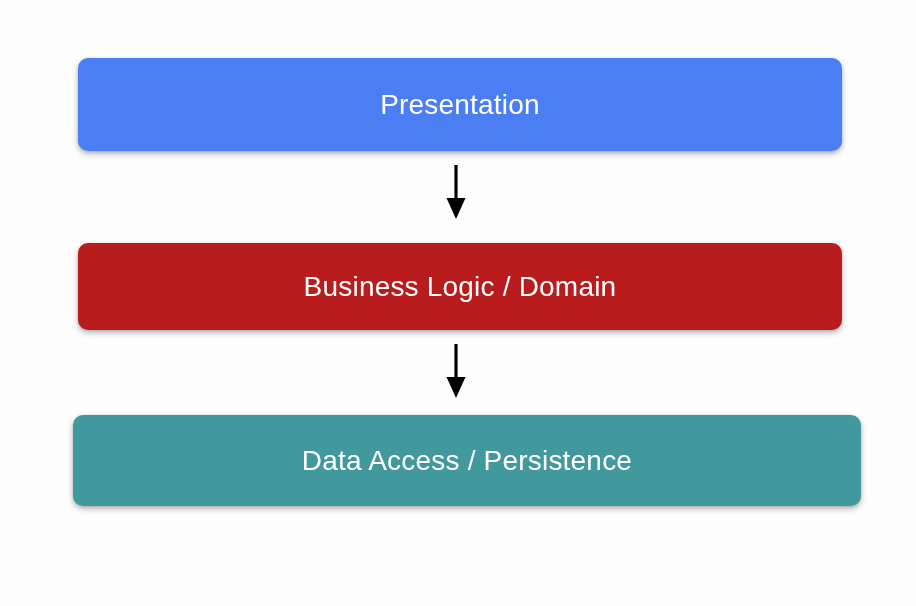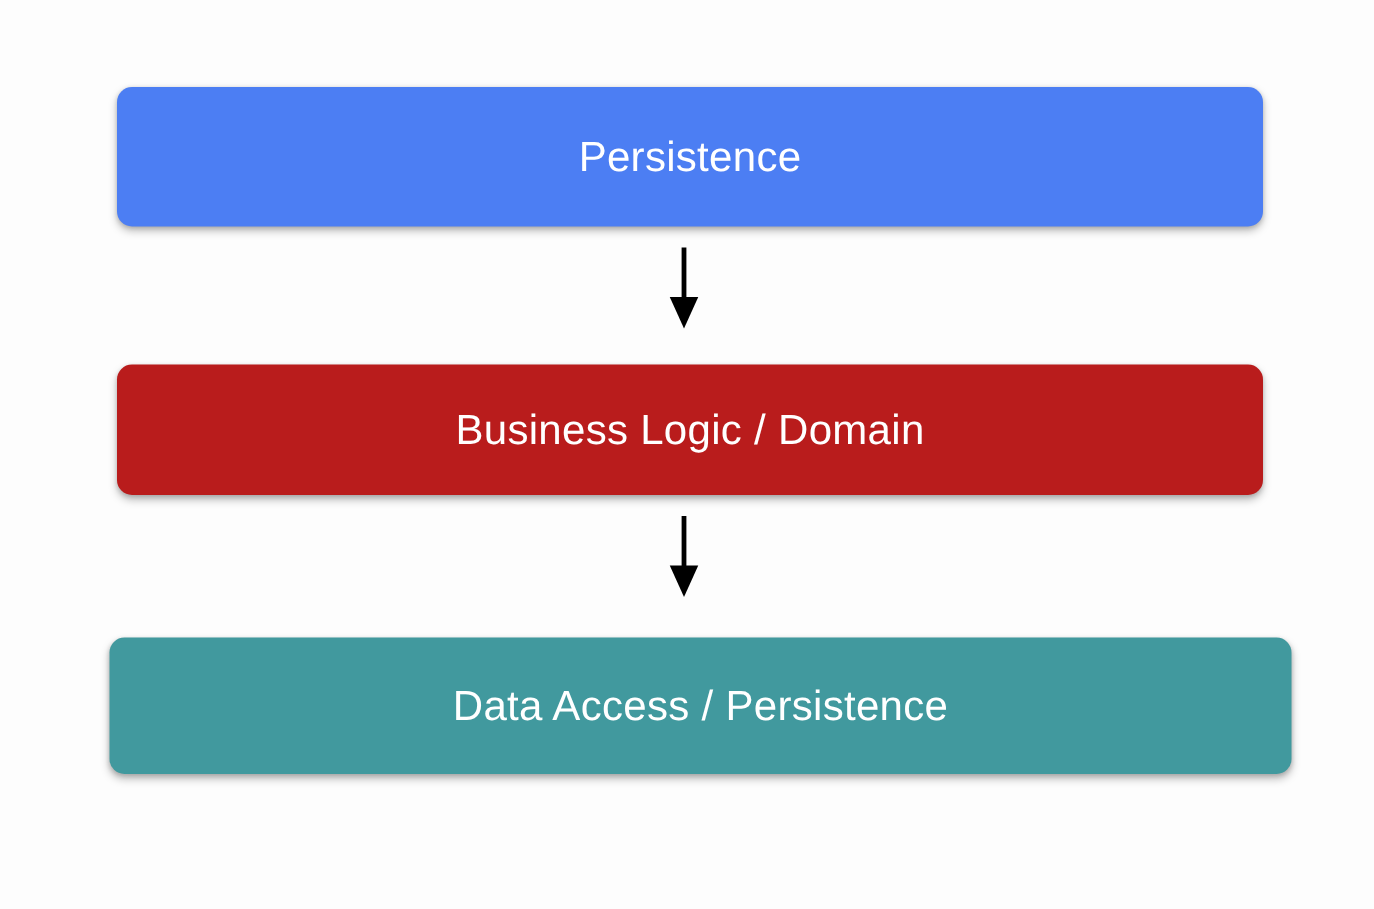--- a/index.html
+++ b/index.html
@@ -53,21 +53,21 @@
 
   #layer-business {
     left: 78px;
     top: 243px;
     width: 764px;
     height: 87px;
   }
 
   #layer-data {
     left: 73px;
-    top: 425px;
+    top: 415px;
     width: 788px;
     height: 91px;
   }
 
   
   .flow-arrow {
     position: absolute;
     width: 40px;
     height: 60px;
   }
@@ -81,21 +81,21 @@
     left: 436px;
     top: 342px;
   }
 </style>
 </head>
 <body style="background: rgb(253, 253, 253);">
 
 <div id="diagram-canvas">
 
   <div class="layer-box" id="layer-presentation" style="background-color: rgb(76, 126, 243);">
-    <span class="layer-label" style="color: rgb(255, 255, 255);">Persistence</span>
+    <span class="layer-label" style="color: rgb(255, 255, 255);">Presentation</span>
   </div>
 
   <svg class="flow-arrow" id="arrow-presentation-to-business" viewBox="0 0 40 60">
     <line x1="20" y1="2" x2="20" y2="38" stroke="#000000" stroke-width="3.2"></line>
     <polygon points="20,56 10.5,35 29.5,35" fill="#000000"></polygon>
   </svg>
 
   <div class="layer-box" id="layer-business" style="background-color: #b91c1c;">
     <span class="layer-label" style="color: rgb(255, 255, 255);">Business Logic / Domain</span>
   </div>

